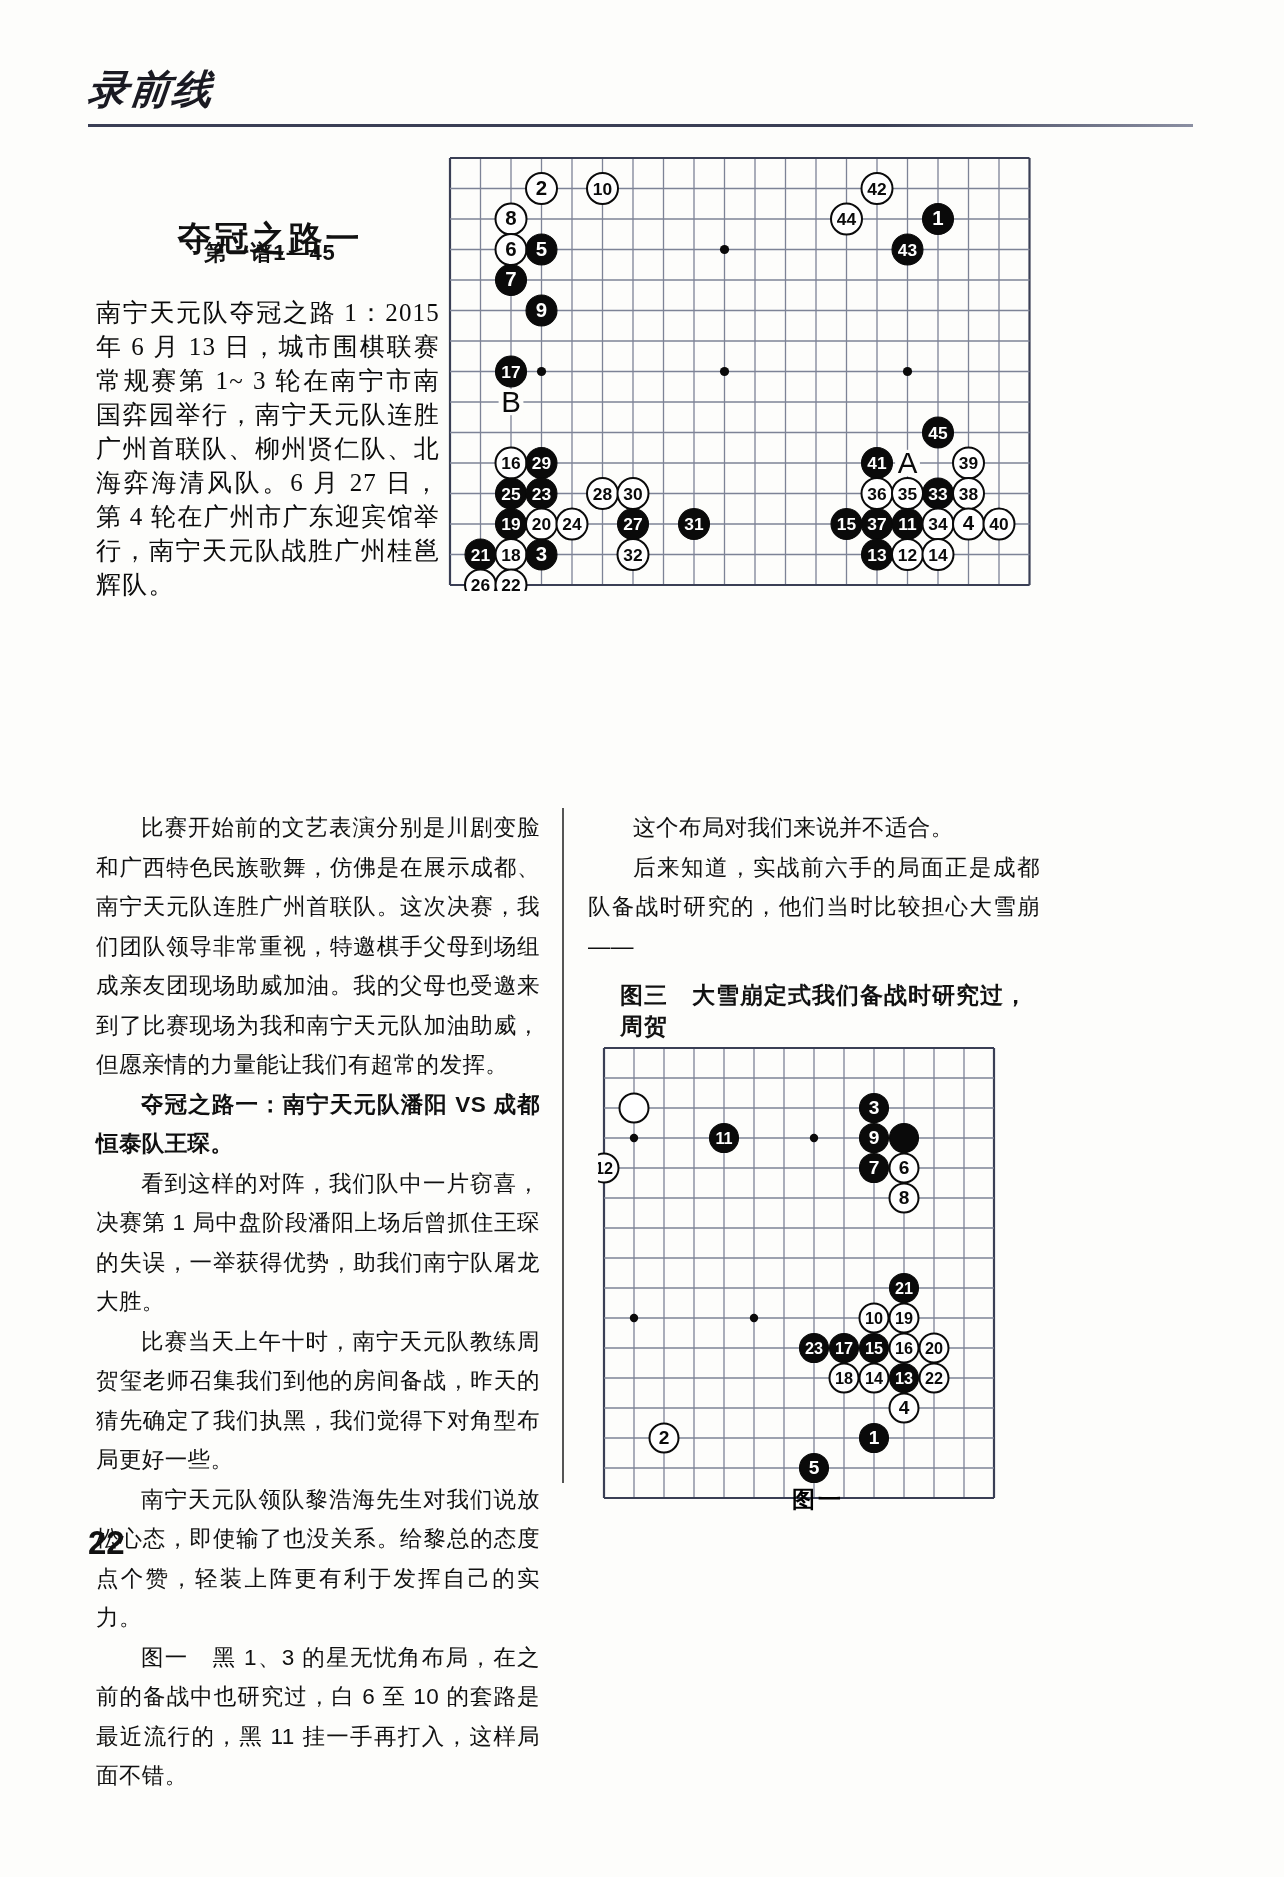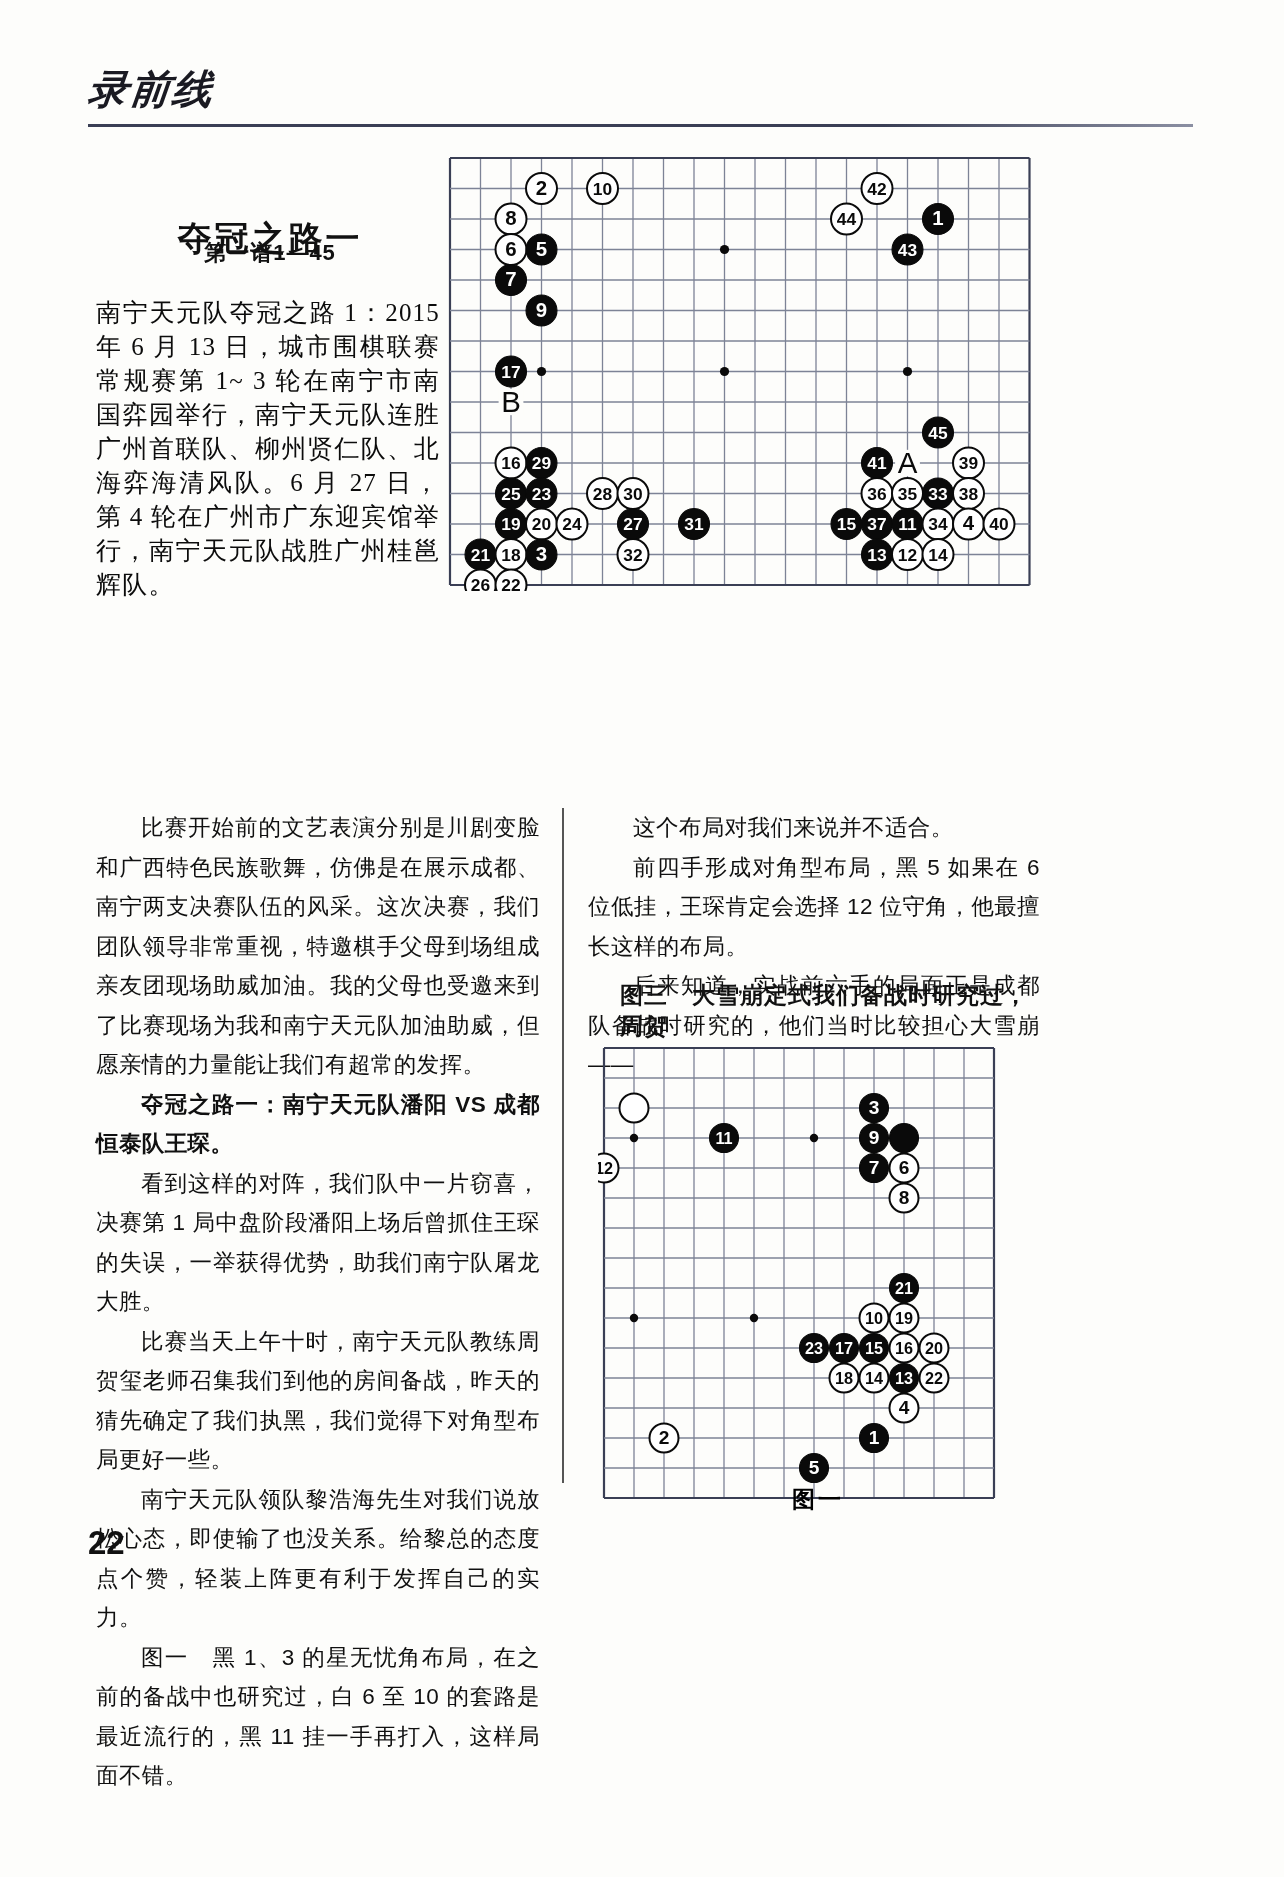--- a/index.html
+++ b/index.html
@@ -333,30 +333,29 @@
         </g>
         <g>
           <circle cx="67" cy="433" r="15.5" fill="#ffffff" stroke="#0a0a0a" stroke-width="2"></circle>
           <text x="67" y="439.2" text-anchor="middle" font-size="17.360000000000003" font-weight="700" font-family="&quot;Liberation Sans&quot;, sans-serif" fill="#0a0a0a">22</text>
         </g>
       </svg>
     </div>
 
   <div class="divider"></div>
   <div class="col col-left" id="col-left">
-      <p class="ind">比赛开始前的文艺表演分别是川剧变脸和广西特色民族歌舞，仿佛是在展示成都、南宁两支决赛队伍的风采。这次决赛，我们团队领导非常重视，特邀棋手父母到场组成亲友团现场助威加油。我的父母也受邀来到了比赛现场为我和南宁天元队加油助威，但愿亲情的力量能让我们有超常的发挥。</p>
+      <p class="ind">比赛开始前的文艺表演分别是川剧变脸和广西特色民族歌舞，仿佛是在展示成都、南宁天元队连胜广州首联队。这次决赛，我们团队领导非常重视，特邀棋手父母到场组成亲友团现场助威加油。我的父母也受邀来到了比赛现场为我和南宁天元队加油助威，但愿亲情的力量能让我们有超常的发挥。</p>
       <p class="ind b-bold">夺冠之路一：南宁天元队潘阳 VS 成都恒泰队王琛。</p>
       <p class="ind">看到这样的对阵，我们队中一片窃喜，决赛第 1 局中盘阶段潘阳上场后曾抓住王琛的失误，一举获得优势，助我们南宁队屠龙大胜。</p>
       <p class="ind">比赛当天上午十时，南宁天元队教练周贺玺老师召集我们到他的房间备战，昨天的猜先确定了我们执黑，我们觉得下对角型布局更好一些。</p>
       <p class="ind">南宁天元队领队黎浩海先生对我们说放松心态，即使输了也没关系。给黎总的态度点个赞，轻装上阵更有利于发挥自己的实力。</p>
       <p class="ind">图一　黑 1、3 的星无忧角布局，在之前的备战中也研究过，白 6 至 10 的套路是最近流行的，黑 11 挂一手再打入，这样局面不错。</p>
     </div>
   <div class="col col-right" id="col-right">
       <p class="ind">这个布局对我们来说并不适合。</p>
-      <p class="ind">前四手形成对角型布局，黑 5 如果在 6 位低挂，王琛肯定会选择 12 位守角，他最擅长这样的布局。</p>
       <p class="ind">后来知道，实战前六手的局面正是成都队备战时研究的，他们当时比较担心大雪崩——</p>
     </div>
 
   <div class="fig3-cap">图三　大雪崩定式我们备战时研究过，周贺</div>
   <div id="board-two">
       <svg width="402" height="462">
         <line x1="6" y1="6" x2="6" y2="456" stroke="#3a3f55" stroke-width="2.2"></line>
         <line x1="36" y1="6" x2="36" y2="456" stroke="#7d8396" stroke-width="1.3"></line>
         <line x1="66" y1="6" x2="66" y2="456" stroke="#7d8396" stroke-width="1.3"></line>
         <line x1="96" y1="6" x2="96" y2="456" stroke="#7d8396" stroke-width="1.3"></line>

